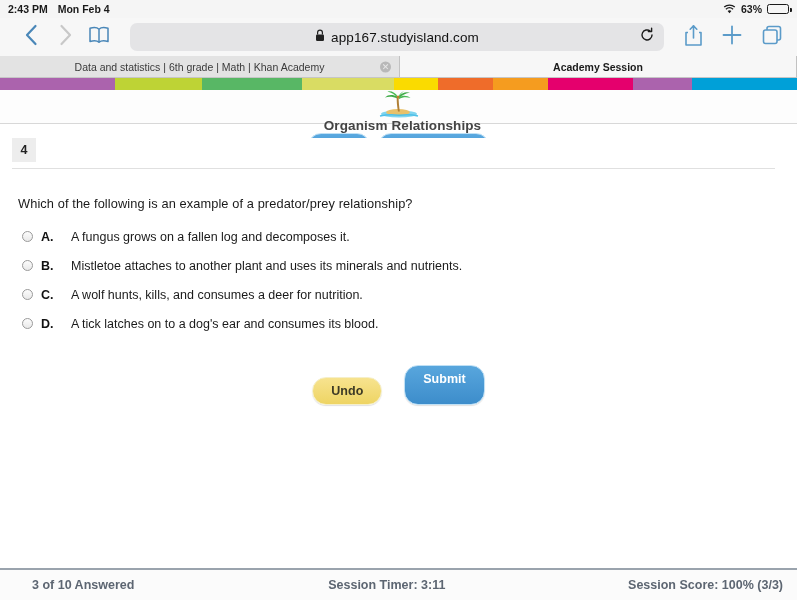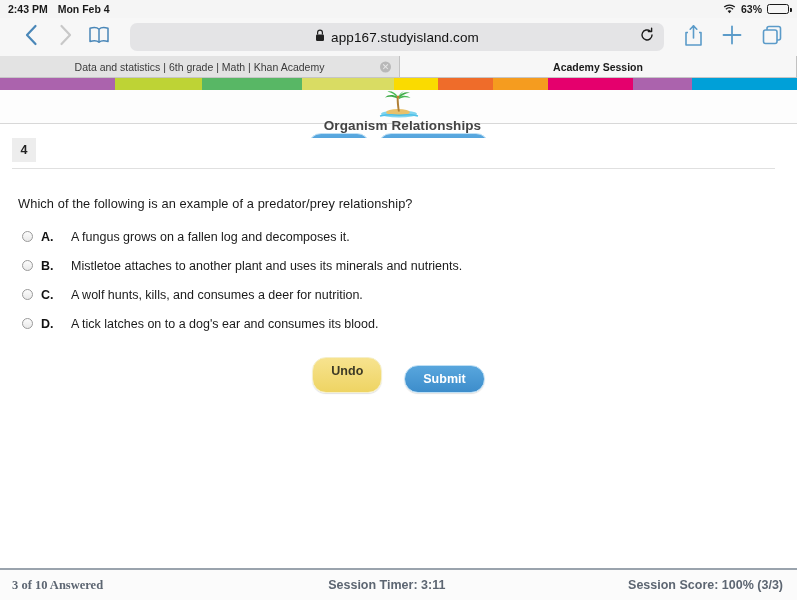--- a/index.html
+++ b/index.html
@@ -153,40 +153,41 @@
     position: absolute; left: 0; top: 219px; width: 100%;
     display: flex; justify-content: center; gap: 22px;
   }
   .btn-undo {
     background: linear-gradient(#f7e38f, #eed463);
     border: 1px solid #f5efc9;
     border-radius: 14px;
     font-size: 12.5px; font-weight: bold; color: #3d3a25;
     padding: 6px 18px;
     box-shadow: 0 1px 1px rgba(0,0,0,0.12);
+    margin-top: 20px;
   }
   .btn-submit {
     background: linear-gradient(#58a6dd, #3d8dcb);
     border: 1px solid #bfe0f5;
     border-radius: 14px;
     font-size: 12.5px; font-weight: bold; color: #fff;
     padding: 6px 18px;
     box-shadow: 0 1px 1px rgba(0,0,0,0.12);
     margin-top: 8px;
   }
 
   
   .footer {
     position: absolute; left: 0; bottom: 0; width: 100%; height: 32px;
     background: #fbfbfb;
     border-top: 2px solid #9aa3ad;
     display: flex; align-items: center;
     font-size: 12.5px; font-weight: bold; color: #5d6672;
   }
-  .footer-left { position: absolute; left: 12px; font-family: Liberation Serif, serif; }
+  .footer-left { position: absolute; left: 32px; }
   .footer-center { position: absolute; left: 50%; transform: translateX(-60%); }
   .footer-right { position: absolute; right: 14px; }
 </style>
 </head>
 <body>
 
 <div id="page">
 
   <div class="statusbar">
     <div class="sb-left">

